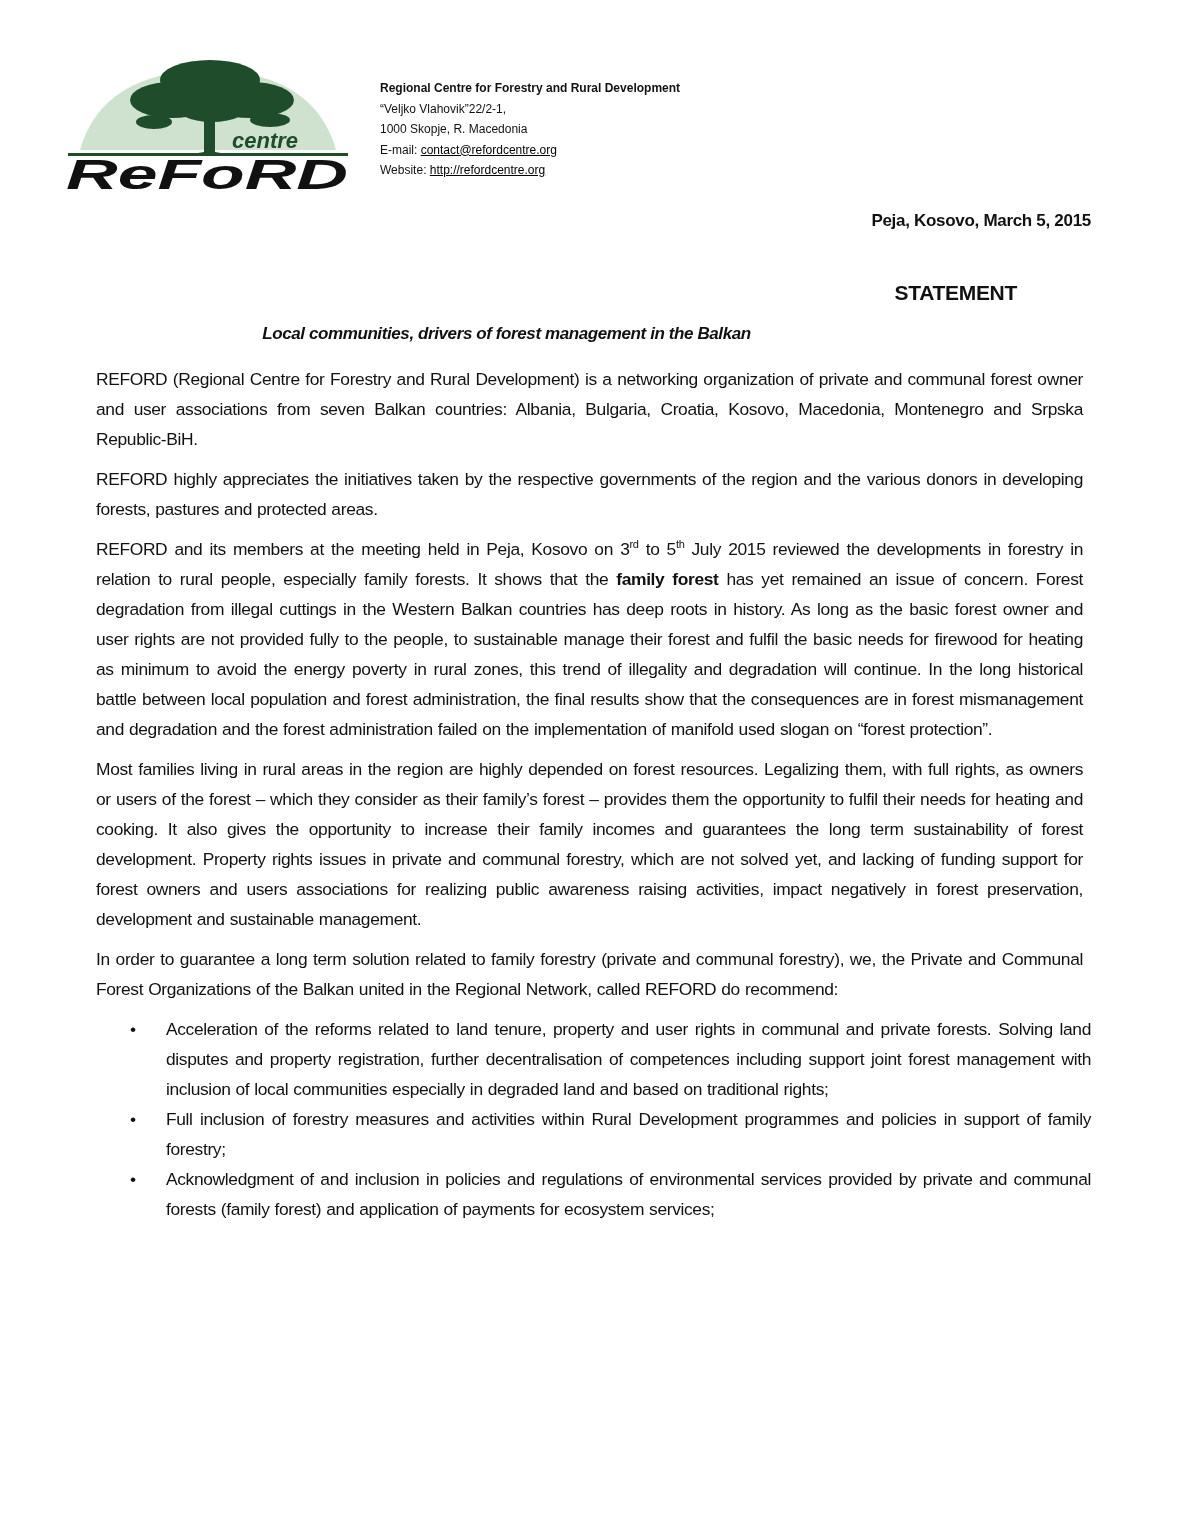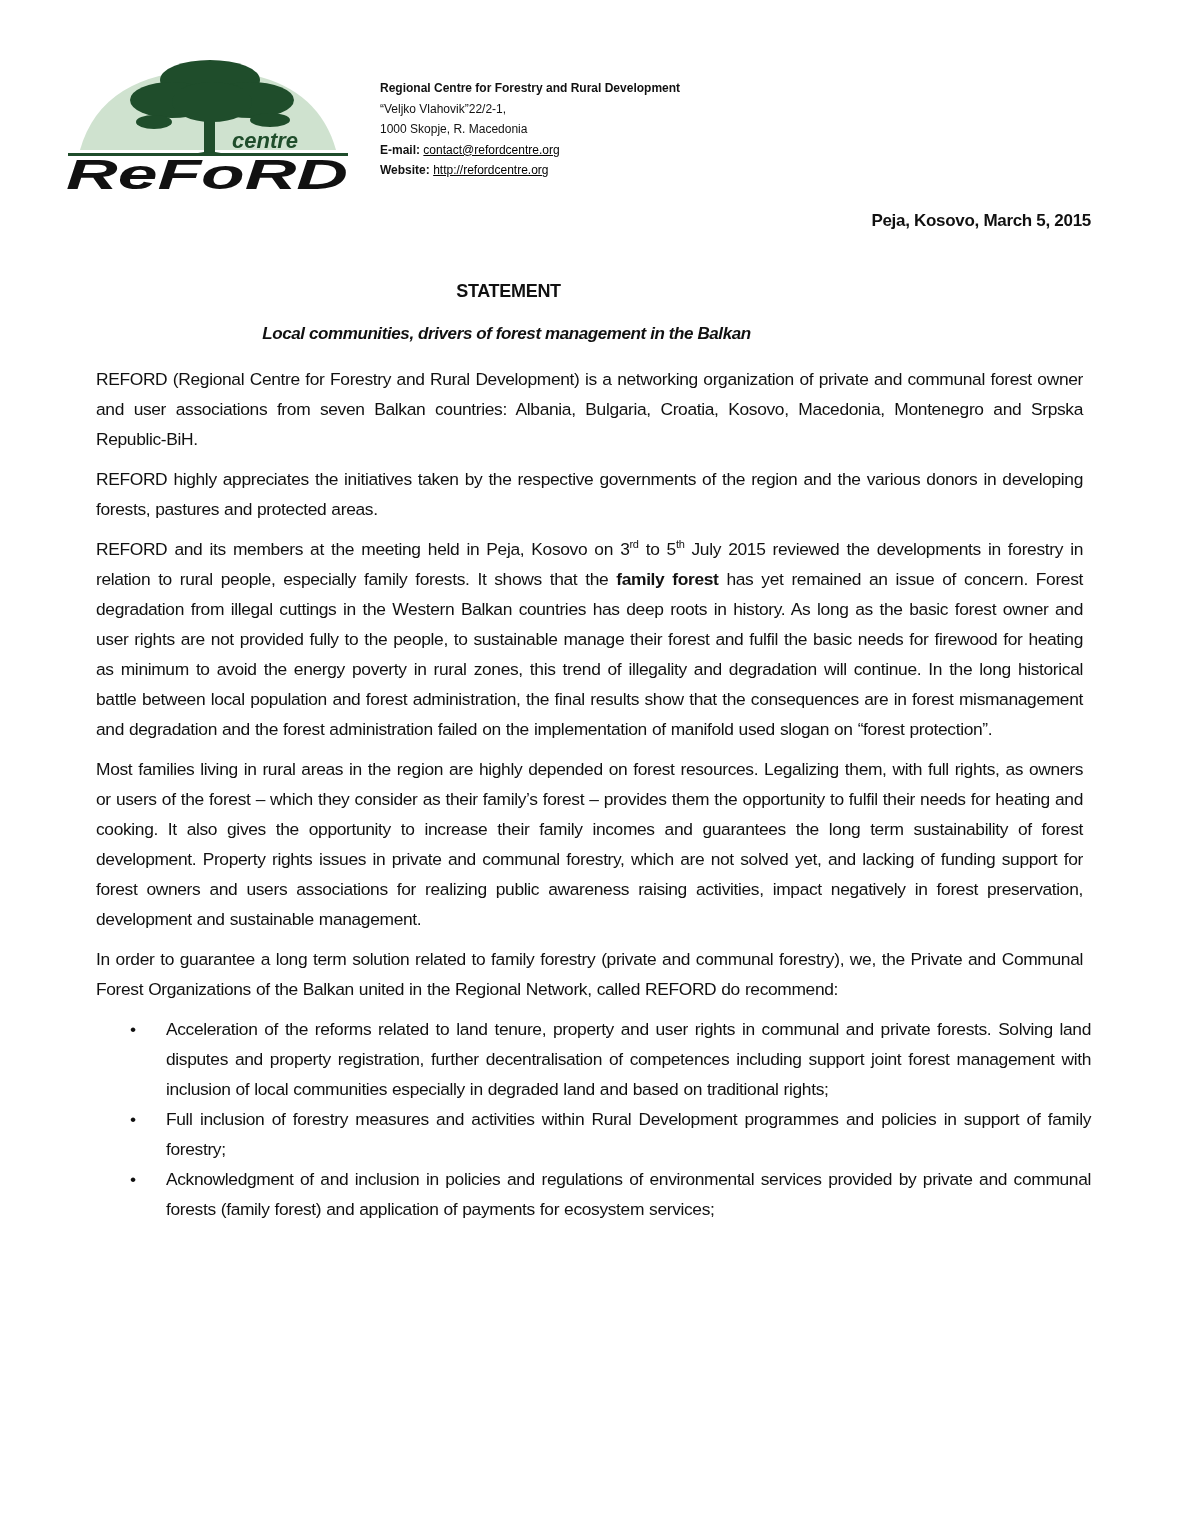--- a/index.html
+++ b/index.html
@@ -1,23 +1,23 @@
 <!DOCTYPE html>
 <html><head>
   <meta charset="utf-8">
   <style>
     html, body { margin: 0; padding: 0; background: #ffffff; }
     body { width: 1187px; height: 1536px; position: relative; overflow: hidden; color: #111; }
     .logo { position: absolute; left: 62px; top: 52px; width: 292px; height: 140px; }
     .org-block { position: absolute; left: 380px; top: 78px; font-family: "Liberation Sans", sans-serif; font-size: 12px; line-height: 20.5px; color: #111; }
     .org-block .org-name { font-weight: bold; }
-    .org-block .lbl { font-weight: bold; }
+    .org-block .lbl { font-weight: normal; }
     .org-block a { color: #000000; text-decoration: underline; }
     .date-line { position: absolute; right: 96px; top: 211px; font-family: "Liberation Sans", sans-serif; font-weight: bold; font-size: 17px; letter-spacing: -0.3px; }
-    .title { position: absolute; left: 0; width: 1017px; top: 281px; text-align: center; font-family: "Liberation Sans", sans-serif; font-weight: bold; font-size: 18px; letter-spacing: -0.3px; }
+    .title { position: absolute; left: 0; width: 1017px; top: 281px; text-align: right; font-family: "Liberation Sans", sans-serif; font-weight: bold; font-size: 21px; letter-spacing: -0.3px; }
     .subtitle { position: absolute; left: 0; width: 1013px; top: 324px; text-align: center; font-family: "Liberation Sans", sans-serif; font-weight: bold; font-style: italic; font-size: 17px; letter-spacing: -0.4px; }
     .body-text { position: absolute; left: 96px; width: 995px; top: 364px; font-family: "Liberation Sans Narrow", "Liberation Sans", sans-serif; font-size: 17.4px; line-height: 30px; text-align: justify; letter-spacing: -0.35px; word-spacing: 0.5px; }
     .body-text p { margin: 0 8px 10px 0; }
     .body-text sup { font-size: 11px; line-height: 0; vertical-align: 7px; }
     .body-text ul { margin: 0; padding: 0; list-style: none; }
     .body-text li { position: relative; padding-left: 70px; }
     .body-text li .bullet { position: absolute; left: 34px; top: 0; }
     .body-text b { font-weight: bold; }
   </style>
 </head>

